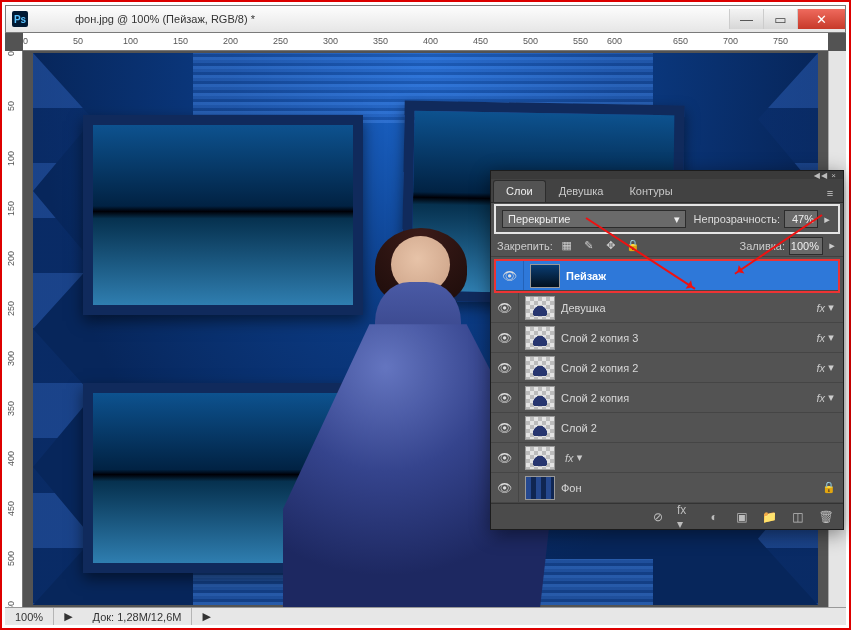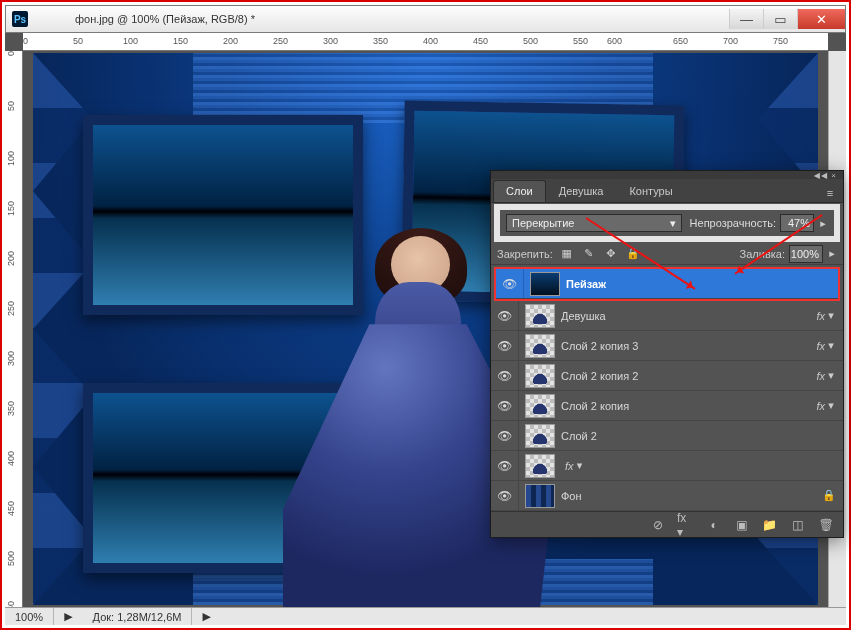--- a/index.html
+++ b/index.html
@@ -58,21 +58,21 @@
   .tab { padding:4px 12px 5px; color:#c9c9c9; border:1px solid transparent; border-bottom:none; cursor:pointer;}
   .tab.active{ background:#535353; border-color:#2c2c2c; border-radius:3px 3px 0 0; color:#eee;}
   .menu-icon{ margin-left:auto; margin-right:4px; width:18px; height:18px; display:flex; align-items:center; justify-content:center; color:#ccc;}
 
   .controls-row{ height:26px; display:flex; align-items:center; padding:0 6px; gap:4px; border-bottom:1px solid #404040;}
   .blend-wrap{ flex:1; display:flex; align-items:center;}
   .blend-select{ flex:1; height:18px; background:#6a6a6a; border:1px solid #2c2c2c; color:#eee; display:flex; align-items:center; justify-content:space-between; padding:0 5px;}
   .opacity-label{ white-space:nowrap; color:#ddd; margin-left:4px;}
   .pct-box{ width:34px; height:18px; background:#6a6a6a; border:1px solid #2c2c2c; color:#eee; text-align:right; padding-right:3px; line-height:16px;}
   .mini-arrow{ width:10px; height:18px; display:flex; align-items:center; justify-content:center; color:#ccc;}
-  .row-highlight{ border:6px solid #e5e5e5; margin:1px 3px;}
+  .row-highlight{ border:2px solid #e5e5e5; margin:1px 3px;}
 
   .lock-row{ height:22px; display:flex; align-items:center; justify-content:space-between; padding:0 6px; border-bottom:1px solid #404040; color:#ccc;}
   .lock-icons{ display:flex; gap:6px;}
   .lock-icons div{ width:16px;height:16px; display:flex;align-items:center;justify-content:center; color:#ccc; font-size:11px;}
 
   .layers-list{}
   .layer-row{ height:30px; border-bottom:1px solid #454545; display:flex; align-items:center; padding-right:6px;}
   .layer-row.selected{ background:#2e78d9; color:#fff;}
   .layer-row.selected .layer-name{ font-weight:bold;}
   .eye{ width:28px; display:flex; align-items:center; justify-content:center; color:#ddd; font-size:12px; border-right:1px solid #454545; height:100%;}

